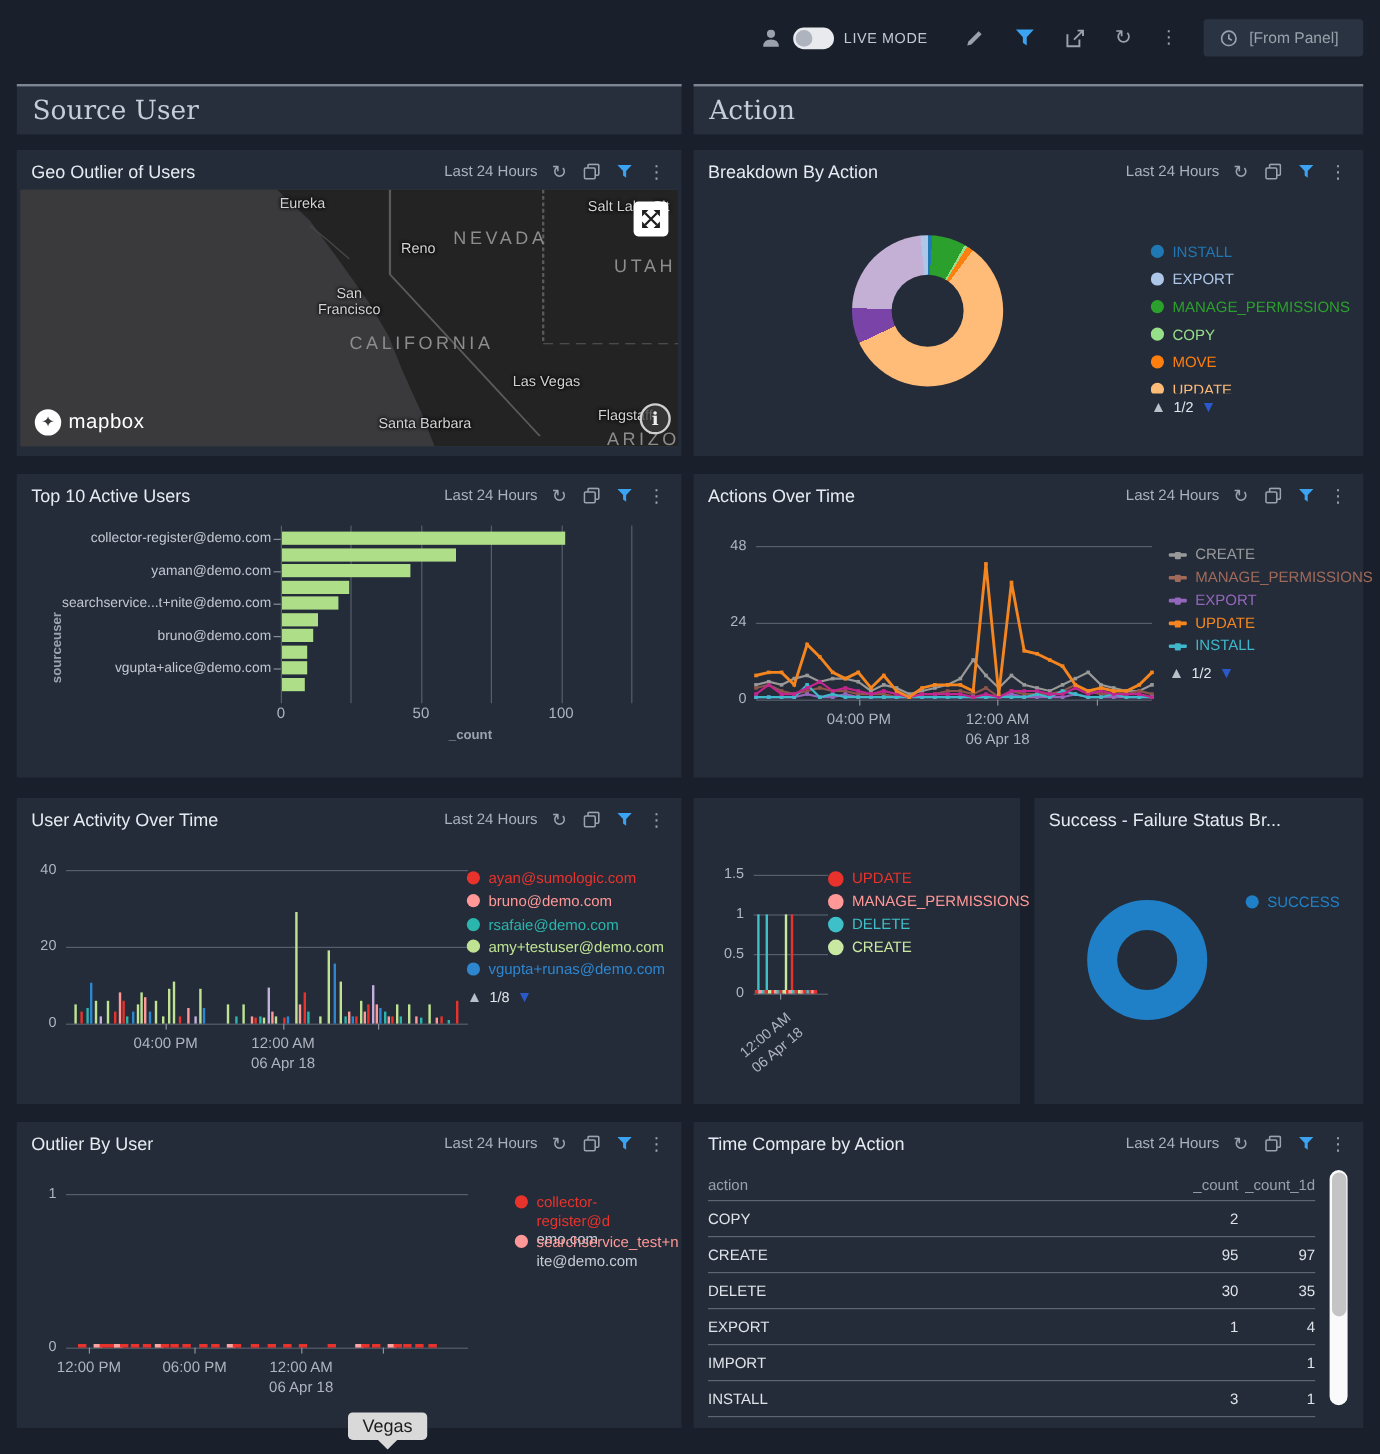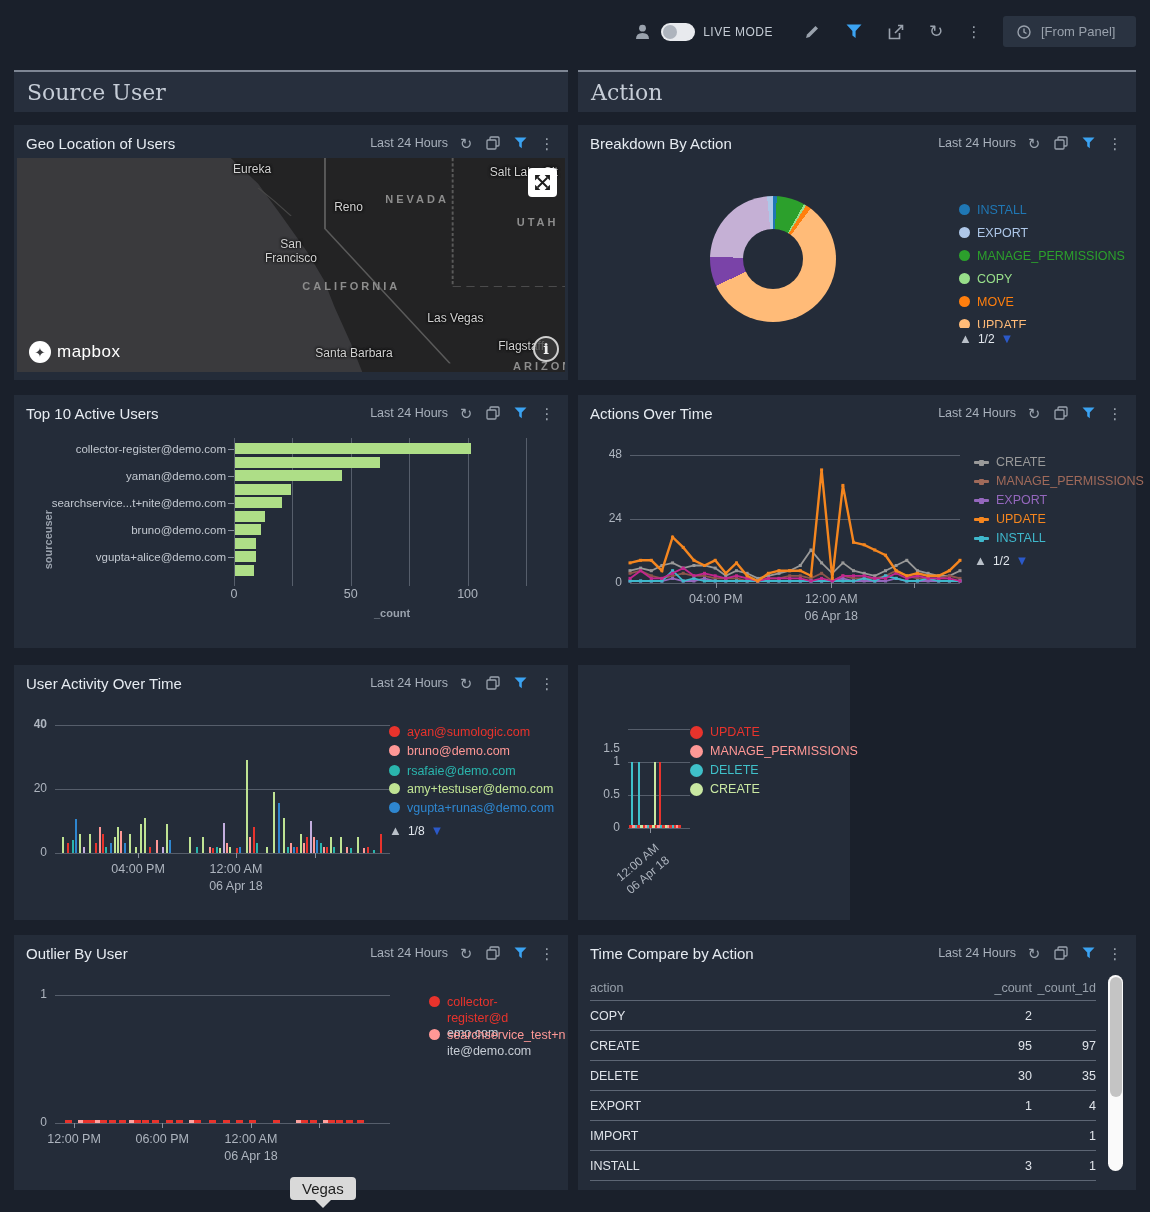--- a/index.html
+++ b/index.html
@@ -28,21 +28,21 @@
   .p-controls{margin-left:auto;display:flex;align-items:center;gap:9px;color:#a9b1bc;}
   .p-range{font-size:12.5px;white-space:nowrap;}
   .pc-icon{display:flex;align-items:center;justify-content:center;width:18px;height:18px;cursor:pointer;color:#9aa3ae;}
   .i-refresh{font-size:15px;line-height:1;}
   .i-kebab{font-size:15px;line-height:1;letter-spacing:0;}
 
   
   .map{position:absolute;left:3px;top:33px;right:3px;bottom:8px;background:#3a3a3d;overflow:hidden;}
   .map svg.borders{position:absolute;inset:0;width:100%;height:100%;}
   .map-label{position:absolute;transform:translate(-50%,-50%);white-space:nowrap;font-size:12px;color:#d2d2d2;text-shadow:0 0 3px #000,0 0 3px #000;}
-  .map-label.state{font-size:11px;font-weight:700;color:#8d8d8d;letter-spacing:3px;text-shadow:none;}
+  .map-label.state{font-size:15px;font-weight:400;color:#8d8d8d;letter-spacing:3px;text-shadow:none;}
   .map-expand{position:absolute;right:8px;top:10px;width:29px;height:29px;background:#fff;border-radius:4px;display:flex;align-items:center;justify-content:center;cursor:pointer;}
   .map-info{position:absolute;right:6px;bottom:10px;width:26px;height:26px;border-radius:50%;border:2px solid #cfcfcf;background:rgba(60,60,60,.75);color:#eee;display:flex;align-items:center;justify-content:center;font-family:"DejaVu Serif",serif;font-size:15px;font-weight:700;cursor:pointer;}
   .mapbox-logo{position:absolute;left:12px;bottom:9px;display:flex;align-items:center;gap:6px;}
   .mapbox-disc{width:22px;height:22px;border-radius:50%;background:#fff;color:#3a3a3d;display:flex;align-items:center;justify-content:center;font-size:13px;}
   .mapbox-word{color:#fff;font-size:17px;font-weight:500;letter-spacing:.5px;}
 
   
   .chart{position:absolute;inset:0;}
   .ytick{position:absolute;font-size:12px;color:#aeb5bf;text-align:right;width:34px;}
   .xtick{position:absolute;font-size:12.5px;color:#aeb5bf;text-align:center;transform:translateX(-50%);white-space:nowrap;line-height:1.35;}
@@ -131,21 +131,21 @@
 
   <div class="section-hd" style="left:14px;top:70px;width:554px;">
     <span>Source User</span>
   </div>
   <div class="section-hd" style="left:578px;top:70px;width:558px;">
     <span>Action</span>
   </div>
 
   <div class="panel" style="left:14px;top:125px;width:554px;height:255px;">
     <div class="panel-hd">
-      <span class="p-title">Geo Location of Users</span>
+      <span class="p-title">Geo Outlier of Users</span>
       <span class="p-controls">
         <span class="p-range">Last 24 Hours</span>
         <span class="pc-icon i-refresh">↻</span>
         <span class="pc-icon">
             <svg class="ic" width="14" height="14" viewBox="0 0 14 14">
               <rect x="4" y="1" width="9" height="9" rx="1" stroke="#9aa3ae" stroke-width="1.3" fill="none"></rect>
               <rect x="1" y="4" width="9" height="9" rx="1" stroke="#9aa3ae" stroke-width="1.3" fill="#242c39"></rect>
             </svg>
           </span>
         <span class="pc-icon">
@@ -591,21 +591,21 @@
             </svg>
           </span>
         <span class="pc-icon i-kebab">⋮</span>
       </span>
     </div>
     <div id="c-useract" class="chart">
         <div class="ytick" style="left: -1px; top: 180px;">0</div>
         <div class="gridline-h" style="left: 41px; top: 188px; width: 335px;"></div>
         <div class="ytick" style="left: -1px; top: 116px;">20</div>
         <div class="gridline-h" style="left: 41px; top: 124px; width: 335px;"></div>
-        <div class="ytick" style="left: -1px; top: 52px; font-weight: bold;">40</div>
+        <div class="ytick" style="left: -1px; top: 52px;">40</div>
         <div class="gridline-h" style="left: 41px; top: 60px; width: 335px;"></div>
         <div style="position: absolute; left: 41px; top: 60px; width: 335px; height: 128px;">
           <div class="vbar" style="left: 2%; width: 2px; height: 16px; background: rgb(191, 227, 147);"></div>
           <div class="vbar" style="left: 3.5%; width: 2px; height: 9.6px; background: rgb(232, 51, 44);"></div>
           <div class="vbar" style="left: 5%; width: 2px; height: 12.8px; background: rgb(42, 181, 173);"></div>
           <div class="vbar" style="left: 6%; width: 2px; height: 33.6px; background: rgb(46, 134, 207);"></div>
           <div class="vbar" style="left: 7.2%; width: 2px; height: 19.2px; background: rgb(191, 227, 147);"></div>
           <div class="vbar" style="left: 8.5%; width: 2px; height: 6.4px; background: rgb(195, 174, 222);"></div>
           <div class="vbar" style="left: 10%; width: 2px; height: 19.2px; background: rgb(191, 227, 147);"></div>
           <div class="vbar" style="left: 12%; width: 2px; height: 9.6px; background: rgb(232, 51, 44);"></div>
@@ -706,21 +706,21 @@
   </div>
 
   <div class="panel" style="left:578px;top:665px;width:272px;height:255px;">
     <div id="c-outact" class="chart">
         <div class="ytick" style="left: 8px; top: 155px;">0</div>
         <div class="gridline-h" style="left: 50px; top: 163px; width: 62px;"></div>
         <div class="ytick" style="left: 8px; top: 122px;">0.5</div>
         <div class="gridline-h" style="left: 50px; top: 130px; width: 62px;"></div>
         <div class="ytick" style="left: 8px; top: 89px;">1</div>
         <div class="gridline-h" style="left: 50px; top: 97px; width: 62px;"></div>
-        <div class="ytick" style="left: 8px; top: 56px; margin-top: 20px;">1.5</div>
+        <div class="ytick" style="left: 8px; top: 56px;">1.5</div>
         <div class="gridline-h" style="left: 50px; top: 64px; width: 62px;"></div>
         <div style="position: absolute; left: 50px; top: 64px; width: 58px; height: 99px;">
           <div class="vbar" style="left: 6%; width: 2px; height: 66px; background: rgb(63, 192, 201);"></div>
           <div class="vbar" style="left: 17%; width: 2px; height: 66px; background: rgb(63, 192, 201);"></div>
           <div class="vbar" style="left: 44%; width: 2px; height: 66px; background: rgb(201, 232, 162);"></div>
           <div class="vbar" style="left: 53%; width: 2px; height: 66px; background: rgb(232, 51, 44);"></div>
           <div class="vbar" style="left: 2%; width: 3px; height: 3px; background: rgb(232, 51, 44);"></div>
           <div class="vbar" style="left: 7%; width: 3px; height: 3px; background: rgb(255, 152, 150);"></div>
           <div class="vbar" style="left: 12%; width: 3px; height: 3px; background: rgb(63, 192, 201);"></div>
           <div class="vbar" style="left: 16%; width: 3px; height: 3px; background: rgb(232, 51, 44);"></div>
@@ -758,20 +758,32 @@
           <span class="legend-label" style="color: rgb(63, 192, 201);">DELETE</span>
         </div>
         <div class="legend-item" style="top: 57px;">
           <span class="legend-dot" style="width: 13px; height: 13px; background: rgb(201, 232, 162); margin-top: 1px;"></span>
           <span class="legend-label" style="color: rgb(201, 232, 162);">CREATE</span>
         </div>
       </div>
     <div class="rot-label" style="left:-4px;top:175px;width:78px;">12:00 AM<br>06 Apr 18</div>
   </div>
 
+  <div class="panel" style="left:862px;top:665px;width:274px;height:255px;">
+    <div class="panel-hd">
+      <span class="p-title">Success - Failure Status Br...</span>
+    </div>
+    <div class="ring" id="c-success" style="left:44px;top:85px;width:100px;height:100px;border:25px solid #2080c7;"></div>
+    <div class="legend" id="l-success" style="left:176px;top:80px;">
+        <div class="legend-item" style="top: 0px;">
+          <span class="legend-dot" style="width: 11px; height: 11px; background: rgb(32, 128, 199); margin-top: 1px;"></span>
+          <span class="legend-label" style="color: rgb(32, 128, 199);">SUCCESS</span>
+        </div>
+      </div>
+  </div>
 
   <div class="panel" style="left:14px;top:935px;width:554px;height:255px;">
     <div class="panel-hd">
       <span class="p-title">Outlier By User</span>
       <span class="p-controls">
         <span class="p-range">Last 24 Hours</span>
         <span class="pc-icon i-refresh">↻</span>
         <span class="pc-icon">
             <svg class="ic" width="14" height="14" viewBox="0 0 14 14">
               <rect x="4" y="1" width="9" height="9" rx="1" stroke="#9aa3ae" stroke-width="1.3" fill="none"></rect>

